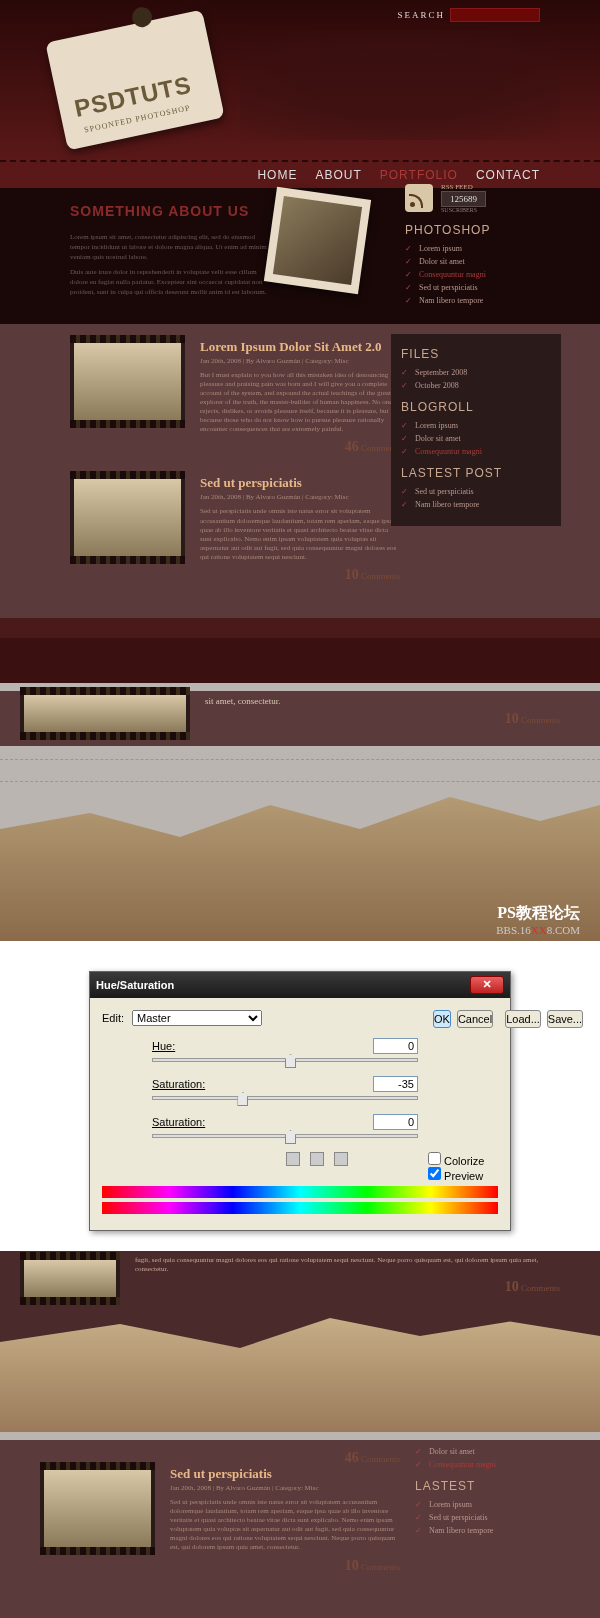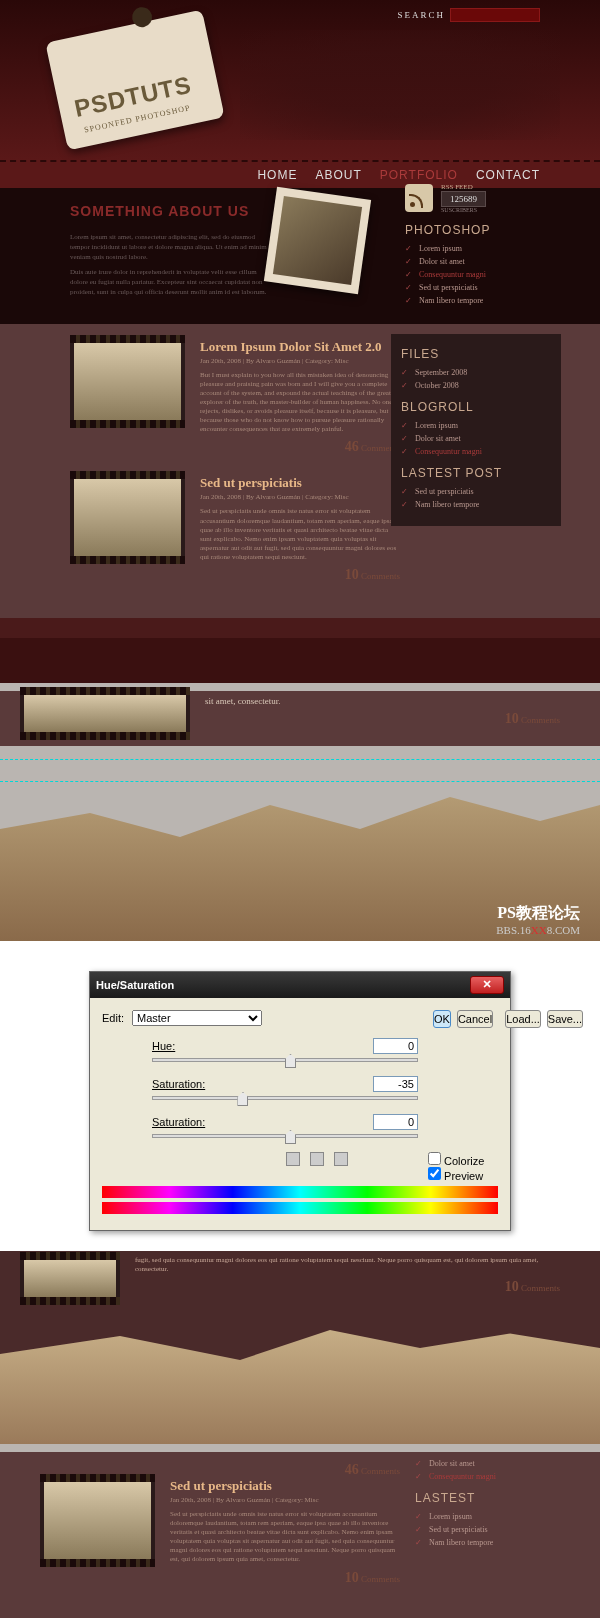--- a/index.html
+++ b/index.html
@@ -272,21 +272,21 @@
         <div class="eyedrop"></div>
       </div>
       <div style="clear:both"></div>
       <div class="gradient-bar"></div>
       <div class="gradient-bar"></div>
     </div>
   </div>
 </div>
 
 <div class="sec4">
-  <div class="post" style="margin-bottom:23px">
+  <div class="post" style="margin-bottom:11px">
     <div class="post-img" style="width:100px;height:45px"></div>
     <div class="post-body">
       <p>fugit, sed quia consequuntur magni dolores eos qui ratione voluptatem sequi nesciunt. Neque porro quisquam est, qui dolorem ipsum quia amet, consectetur.</p>
       <div class="comments"><b>10</b> <span>Comments</span></div>
     </div>
   </div>
   <div class="torn2"></div>
 </div>
 
 <div class="sec5">

